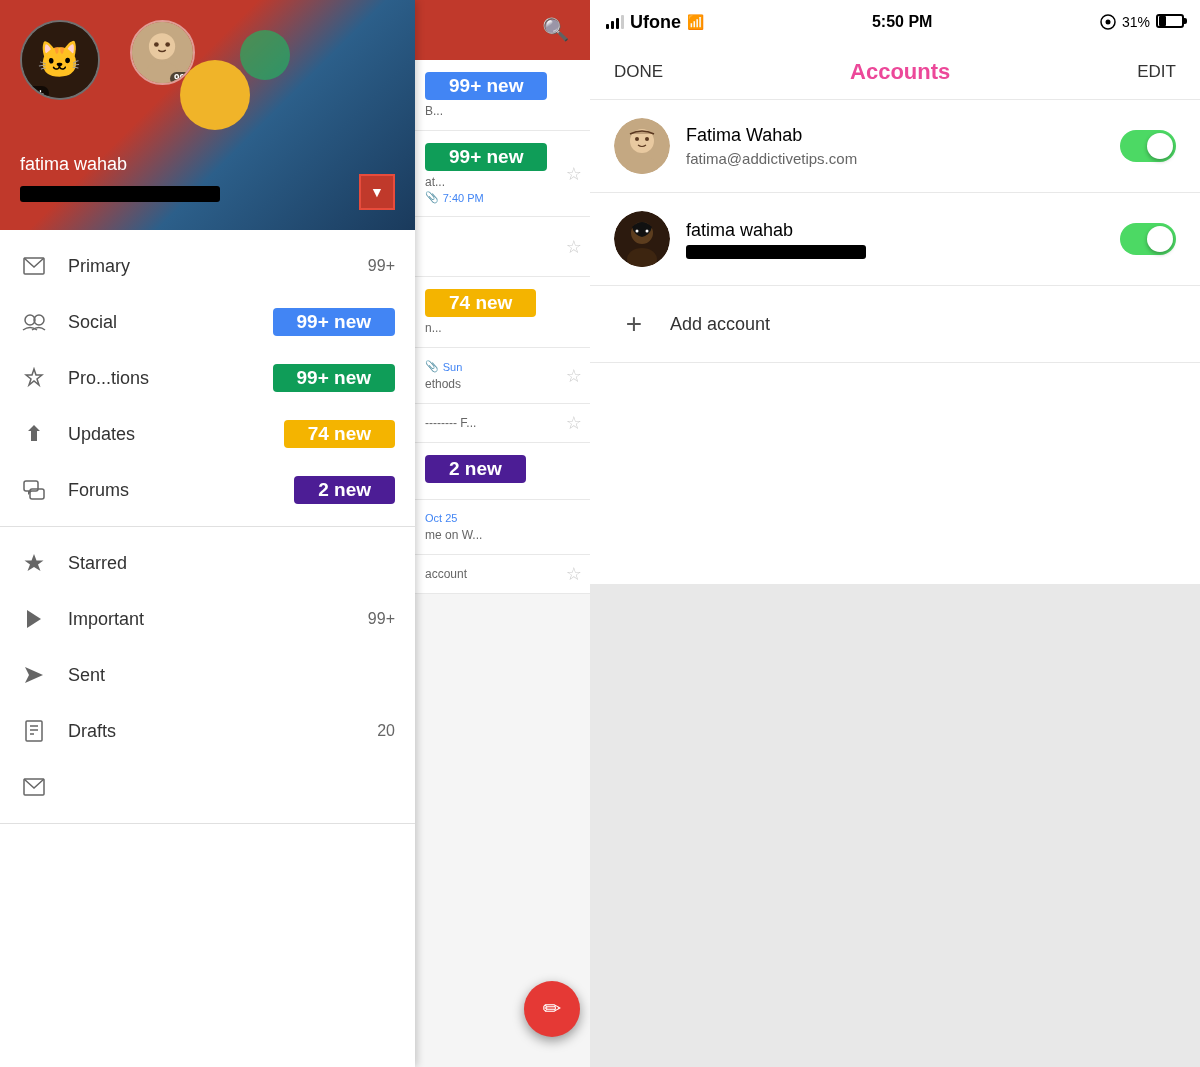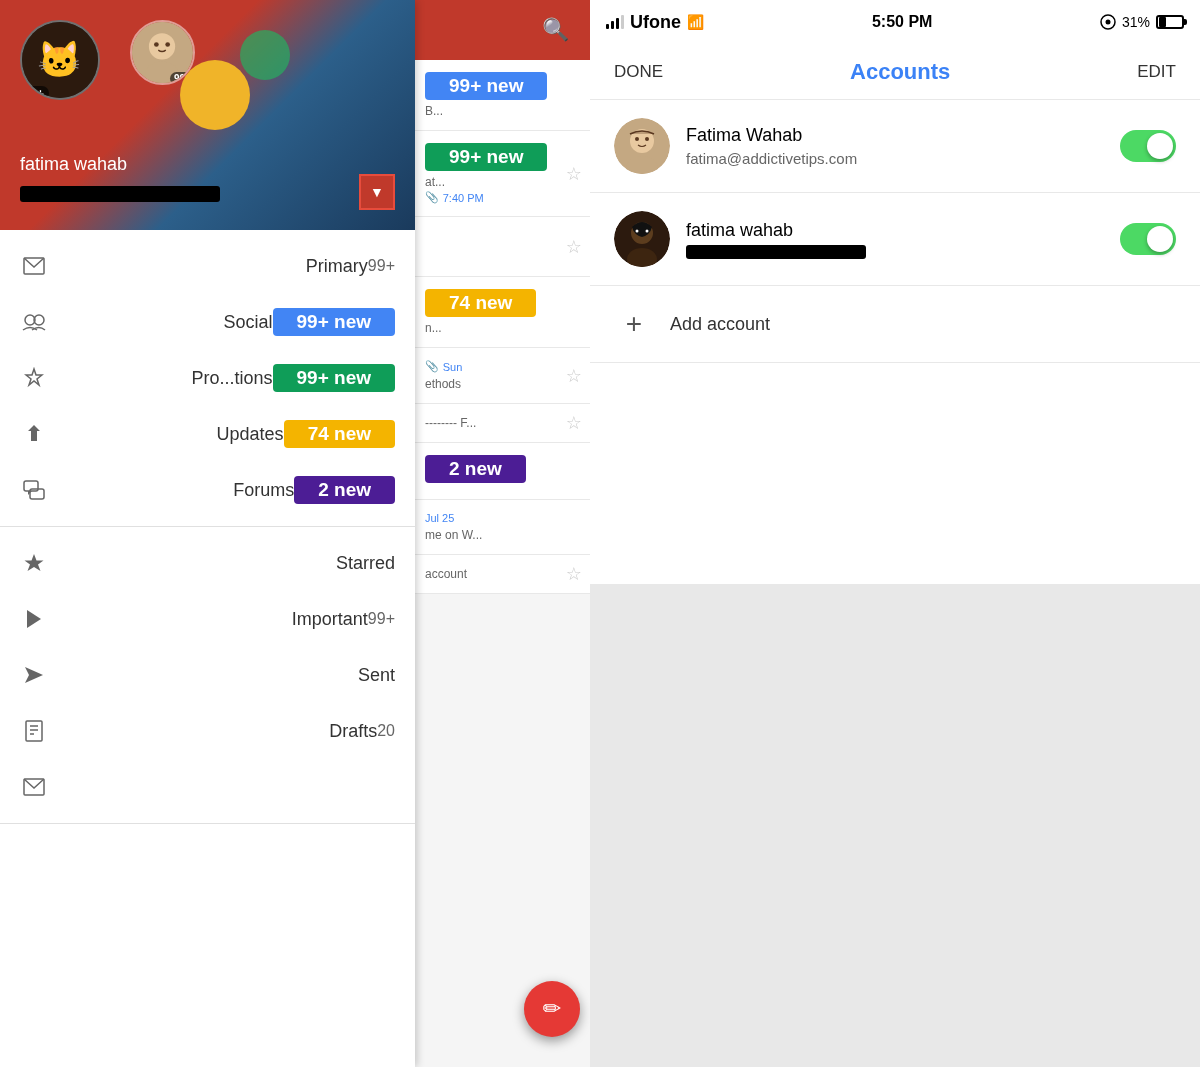--- a/index.html
+++ b/index.html
@@ -143,21 +143,20 @@
       border-bottom: 1px solid #e0e0e0;
       padding: 8px 0;
     }
 
     .nav-item {
       display: flex;
       align-items: center;
       padding: 14px 20px;
       cursor: pointer;
       background: #fff;
-      text-align: right;
     }
 
     .nav-icon {
       width: 28px;
       height: 28px;
       display: flex;
       align-items: center;
       justify-content: center;
       color: #666;
       font-size: 20px;
@@ -313,21 +312,21 @@
       font-weight: 700;
     }
 
     .status-center {
       font-size: 16px;
       font-weight: 600;
     }
 
     .status-right {
       display: flex;
-      align-items: center;
+      align-items: flex-start;
       gap: 6px;
     }
 
     .battery-text {
       font-size: 14px;
     }
 
     .battery-icon {
       width: 28px;
       height: 14px;
@@ -371,21 +370,21 @@
 
     .accounts-done {
       font-size: 17px;
       color: #333;
       cursor: pointer;
     }
 
     .accounts-title {
       font-size: 22px;
       font-weight: 600;
-      color: #3b82f6;
+      color: #ec4899;
     }
 
     .accounts-edit {
       font-size: 17px;
       color: #333;
       cursor: pointer;
     }
 
     
     .accounts-list {
@@ -702,21 +701,21 @@
       <span class="star-icon">☆</span>
     </div>
 
     <div class="email-item">
       <div class="email-badge-container">
           <span class="badge badge-purple">2 new</span>
         </div>
     </div>
 
     <div class="email-item">
-      <div style="color:#4285f4; font-size:11px; margin-bottom:4px;">Jul 25</div>
+      <div style="color:#4285f4; font-size:11px; margin-bottom:4px;">Oct 25</div>
       <div class="email-preview">me on W...</div>
     </div>
 
     <div class="email-item">
       <div class="email-preview">account</div>
       <span class="star-icon">☆</span>
     </div>
 
     <div class="fab">
       <span class="fab-icon">✏</span>

